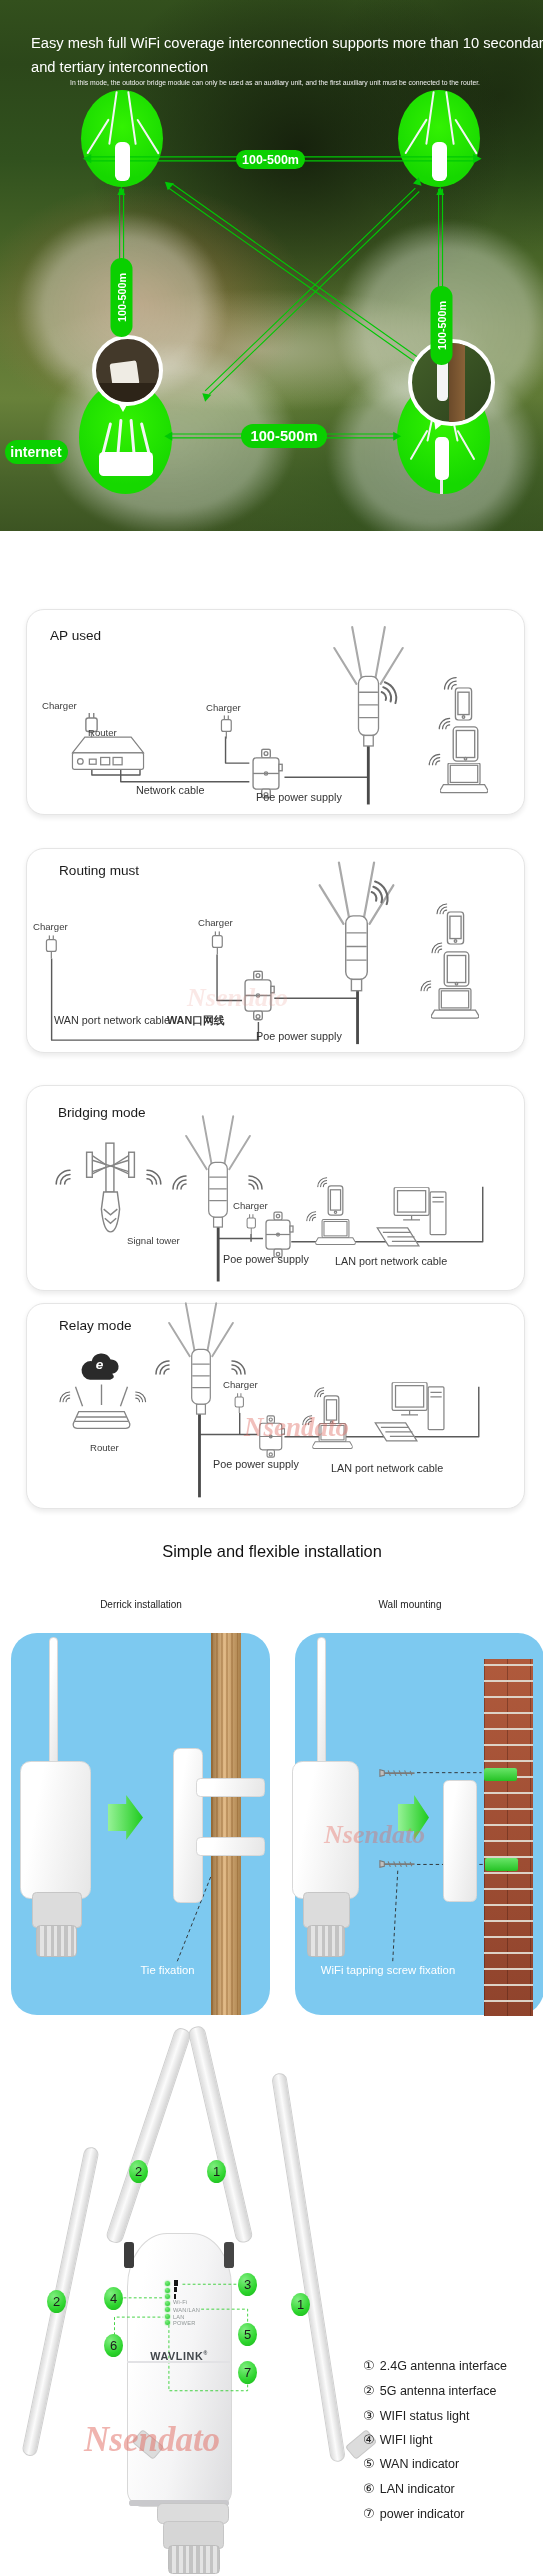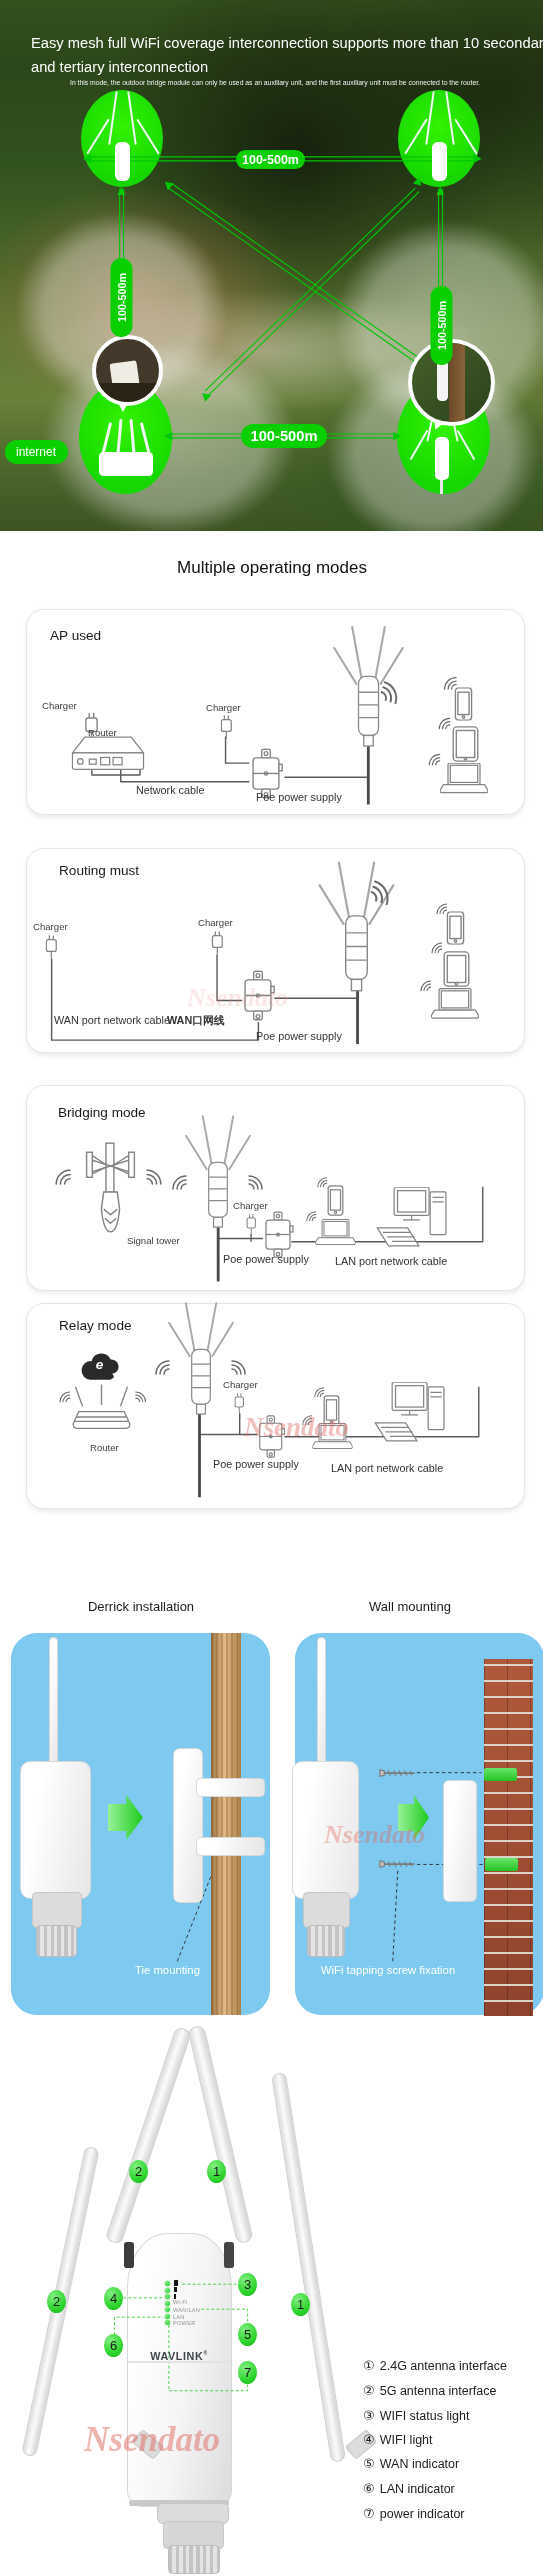--- a/index.html
+++ b/index.html
@@ -39,21 +39,21 @@
         border-radius:18px;box-shadow:0 2.3px 5.7px rgba(0,0,0,.08);z-index:1;}
   .card-title{position:absolute;font-size:13.6px;color:#1b1b1b;z-index:4;white-space:nowrap;}
   .lb{position:absolute;font-size:9.6px;color:#3e3e3e;z-index:4;white-space:nowrap;}
   .lb2{position:absolute;font-size:10.8px;color:#333;z-index:4;white-space:nowrap;}
   .ic{position:absolute;z-index:3;color:#848484;}
   .overlay{position:absolute;left:0;top:0;z-index:2;pointer-events:none;}
   .wm{position:absolute;font-family:"Liberation Serif",serif;font-style:italic;font-weight:bold;
       color:rgba(222,106,96,.42);white-space:nowrap;z-index:5;}
   
   .panel{position:absolute;border-radius:26px;background:#7dc9f0;z-index:1;}
-  .col-title{position:absolute;font-size:13px;color:#1c1c1c;text-align:center;z-index:4;}
+  .col-title{position:absolute;font-size:10px;color:#1c1c1c;text-align:center;z-index:4;}
   .fix-label{position:absolute;color:#fff;font-size:11.3px;text-align:center;z-index:4;}
   .garrow{position:absolute;z-index:3;background:linear-gradient(90deg,#97f297,#1ecb1e);
           clip-path:polygon(0 20%,52% 20%,52% 0,100% 50%,52% 100%,52% 80%,0 80%);}
   .wood{position:absolute;z-index:2;background-color:#d8a35f;
         background-image:repeating-linear-gradient(90deg, rgba(120,70,20,.28) 0 1.7px, transparent 1.7px 5.1px),
         linear-gradient(90deg, rgba(0,0,0,.28), rgba(255,255,255,.25) 45%, rgba(0,0,0,.22));}
   .brick{position:absolute;z-index:2;background-color:#a8503a;
         background-image:
           repeating-linear-gradient(0deg, transparent 0 13.6px, #ddd2c6 13.6px 16px),
           repeating-linear-gradient(90deg, rgba(60,20,10,.35) 0 1.1px, transparent 1.1px 23px),
@@ -246,21 +246,21 @@
     <div class="wedge" style="left:432px;top:421px;transform:rotate(22deg);"></div>
 
     <div class="hero-sub" style="top:35px;">Easy mesh full WiFi coverage interconnection supports more than 10 secondary</div>
     <div class="hero-sub" style="top:59px;">and tertiary interconnection</div>
     <div class="hero-note">In this mode, the outdoor bridge module can only be used as an auxiliary unit, and the first auxiliary unit must be connected to the router.</div>
 
     <div class="pill" style="left:236px;top:150px;width:69px;height:19px;font-size:12.5px;">100-500m</div>
     <div class="pill vpill" style="left:111px;top:258px;width:21.5px;height:79px;font-size:10.8px;">100-500m</div>
     <div class="pill vpill" style="left:431px;top:286px;width:21.5px;height:79px;font-size:10.8px;">100-500m</div>
     <div class="pill" style="left:241px;top:424px;width:86px;height:24px;font-size:14.7px;">100-500m</div>
-    <div class="pill" style="left:4.5px;top:440px;width:63px;height:24px;font-size:12px;font-weight:400;">internet</div>
+    <div class="pill" style="left:4.5px;top:440px;width:63px;height:24px;font-size:14px;font-weight:700;">internet</div>
 
   </div>
 
   <svg class="overlay" width="544" height="2576" viewBox="0 0 960 4547">
 
     <g stroke="#00c805" stroke-width="2" fill="none">
       <path d="M158,277 H838 M158,284 H838"></path>
       <path d="M211,333 V700 M218,333 V700"></path>
       <path d="M774,333 V705 M781,333 V705"></path>
       <path d="M295,330 L812,695 M303,324 L820,689"></path>
@@ -314,21 +314,20 @@
 
     <g stroke="#35cf35" stroke-width="1.6" stroke-dasharray="5,4" fill="none">
       <path d="M218,4056 H288"></path>
       <path d="M202,4122 V4090 H288"></path>
       <path d="M322,4032 H420"></path>
       <path d="M355,4076 H437 V4100"></path>
       <path d="M298,4104 V4220 H437 V4208"></path>
     </g>
   </svg>
 
-  <div class="h1" style="top:558px;">Multiple operating modes</div>
 
   <div class="card" style="top:609px;height:204px;"></div>
   <div class="card-title" style="left:50px;top:628px;">AP used</div>
   <div class="lb" style="left:42px;top:700px;">Charger</div>
   <svg class="ic" style="left:83px;top:713px;width:17px;height:27px;" viewBox="0 0 30 48" width="17" height="27">
       <use href="#s-plug"></use>
     </svg>
   <div class="lb" style="left:88px;top:727px;">Router</div>
   <svg class="ic" style="left:71px;top:736px;width:74px;height:35px;" viewBox="0 0 130 62" width="74" height="35">
       <use href="#s-router"></use>
@@ -499,34 +498,35 @@
       <use href="#s-arcs"></use>
     </svg>
   <svg class="ic" style="left:312px;top:1423px;width:41px;height:28px;" viewBox="0 0 72 50" width="41" height="28">
       <use href="#s-laptop"></use>
     </svg>
   <svg class="ic" style="left:373px;top:1382px;width:76px;height:67px;" viewBox="0 0 135 118" width="76" height="67">
       <use href="#s-desktop"></use>
     </svg>
   <div class="wm" style="left:244px;top:1412px;font-size:27px;">Nsendato</div>
 
+  <div class="h1" style="top:1542px;font-size:16.4px;">Simple and flexible installation</div>
   <div class="col-title" style="left:56px;top:1599px;width:170px;">Derrick installation</div>
   <div class="col-title" style="left:325px;top:1599px;width:170px;">Wall mounting</div>
 
   <div class="panel" style="left:10.8px;top:1633px;width:259px;height:382px;"></div>
   <div class="wood" style="left:211px;top:1633px;width:29.5px;height:382px;"></div>
   <div class="whitepart" style="left:49px;top:1637px;width:7.4px;height:131px;border-radius:4px;"></div>
   <div class="whitepart" style="left:20.4px;top:1761px;width:69px;height:136px;border-radius:10.2px;"></div>
   <div class="graypart" style="left:32px;top:1892px;width:48px;height:34px;border-radius:4.5px;"></div>
   <div class="ribs" style="left:36px;top:1925px;width:39px;height:29.5px;"></div>
   <div class="garrow" style="left:108px;top:1795px;width:35px;height:45px;"></div>
   <div class="whitepart" style="left:173px;top:1748px;width:28px;height:153px;border-radius:6.8px;"></div>
   <div class="whitepart" style="left:196px;top:1778px;width:67px;height:17px;border-radius:4.5px;"></div>
   <div class="whitepart" style="left:196px;top:1837px;width:67px;height:17px;border-radius:4.5px;"></div>
-  <div class="fix-label" style="left:111px;top:1964px;width:113px;">Tie mounting</div>
+  <div class="fix-label" style="left:111px;top:1964px;width:113px;">Tie fixation</div>
 
   <div class="panel" style="left:295px;top:1633px;width:249px;height:382px;"></div>
   <div class="brick" style="left:484px;top:1659px;width:49px;height:357px;"></div>
   <div class="whitepart" style="left:317px;top:1637px;width:7.4px;height:131px;border-radius:4px;"></div>
   <div class="whitepart" style="left:292px;top:1761px;width:65px;height:136px;border-radius:10.2px;"></div>
   <div class="graypart" style="left:303px;top:1892px;width:45px;height:34px;border-radius:4.5px;"></div>
   <div class="ribs" style="left:307px;top:1925px;width:36px;height:29.5px;"></div>
   <div class="garrow" style="left:398px;top:1795px;width:31px;height:45px;"></div>
   <div class="whitepart" style="left:443px;top:1780px;width:32px;height:120px;border-radius:5.7px;"></div>
   <svg class="ic" style="left:378px;top:1768px;width:39px;height:10.2px;" viewBox="0 0 68 18" width="39" height="10.2">

